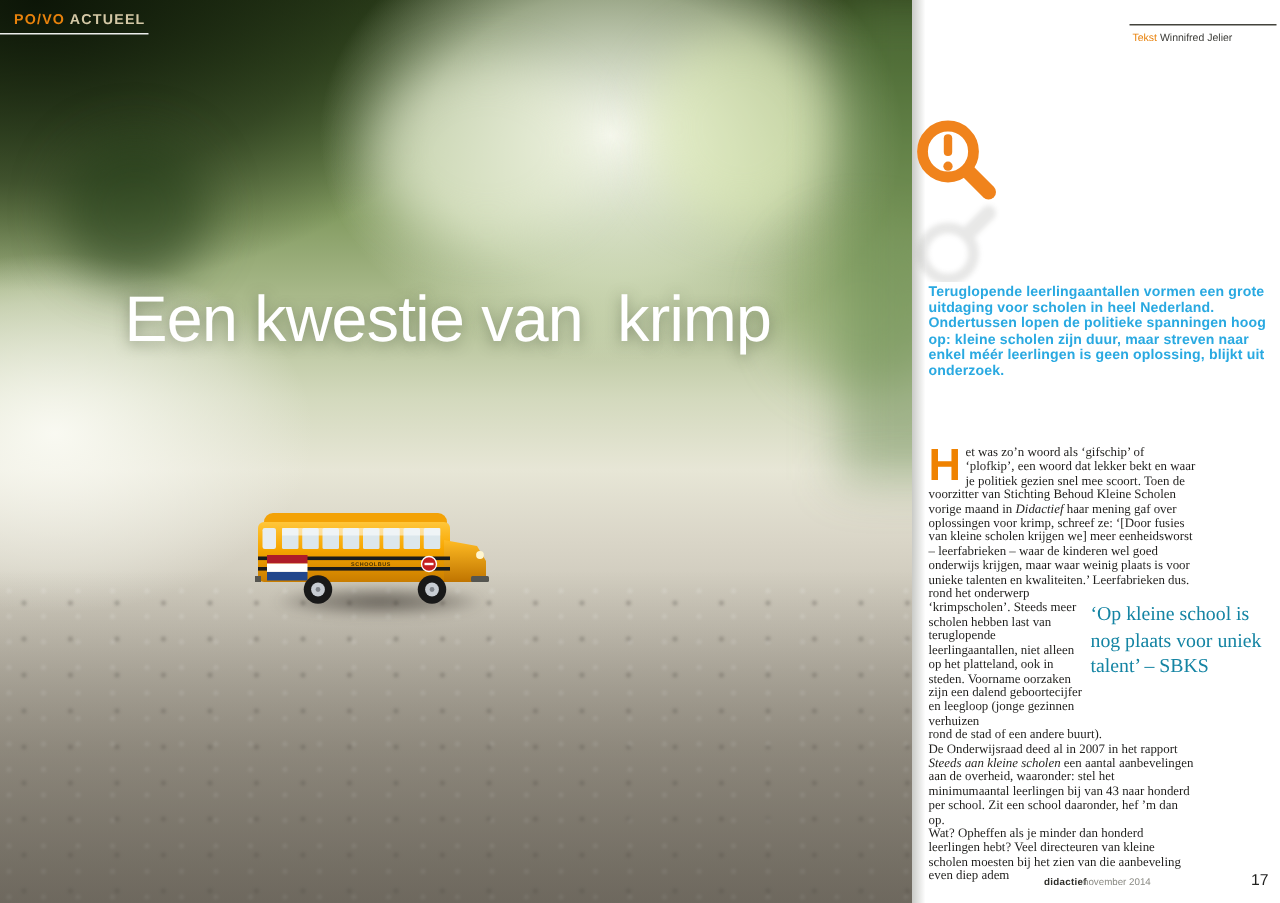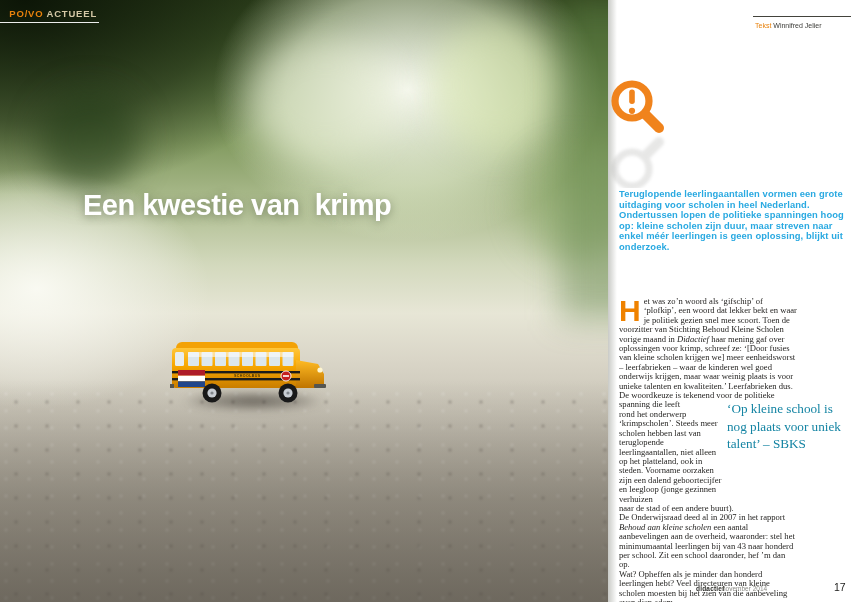--- a/index.html
+++ b/index.html
@@ -34,21 +34,21 @@
     background:linear-gradient(180deg, rgba(120,115,104,0) 0%, rgba(104,99,89,0.35) 45%, rgba(88,83,74,0.6) 100%); }
   .bus-shadow { position:absolute; left:158px; top:388px; width:190px; height:26px; filter:blur(4px);
     background:radial-gradient(ellipse 50% 50% at 50% 50%, rgba(35,30,25,0.6), rgba(35,30,25,0.25) 55%, transparent 75%); }
 
   .section-tag { position:absolute; left:0; top:8px; width:99px; text-align:right;
     border-bottom:1.5px solid rgba(255,255,255,0.92); padding:0 2px 3px 0;
     font-size:9.5px; font-weight:bold; letter-spacing:0.8px; white-space:nowrap; }
   .tag-primary { color:#e8820c; }
   .tag-secondary { color:#d4c8a6; }
 
-  .headline { position:absolute; left:83px; top:189px; font-size:29px; font-weight:bold; color:#ffffff;
+  .headline { position:absolute; left:83px; top:189px; font-size:43px; font-weight:normal; color:#ffffff;
     letter-spacing:-0.5px; white-space:pre; text-shadow:0 2px 9px rgba(70,82,58,0.5); }
 
   .bus-svg { position:absolute; left:168px; top:340px; }
 
   
   .page-right { position:absolute; left:608px; top:0; width:219px; height:602px; background:#ffffff;padding-left:19px; }
   .gutter { position:absolute; left:0; top:0; width:9px; height:602px;
     background:linear-gradient(90deg, rgba(40,45,30,0.25), rgba(40,45,30,0.0)); }
   .top-rule { position:absolute; left:145px; top:16px; width:98px; height:1px; background:#43433c; }
   .byline { position:absolute; left:147px; top:22px; font-size:7px; color:#3c3c38; }
@@ -175,24 +175,23 @@
       <g transform="translate(0,118) scale(1,-1)" opacity="0.17" filter="url(#bf)">
         <circle cx="23" cy="25" r="17" fill="none" stroke="#777772" stroke-width="7.2"></circle>
         <line x1="36.5" y1="38.5" x2="50" y2="52" stroke="#777772" stroke-width="10" stroke-linecap="round"></line>
       </g>
     </svg>
 
     <p class="lede">Teruglopende leerlingaantallen vormen een grote uitdaging voor scholen in heel Nederland. Ondertussen lopen de politieke spanningen hoog op: kleine scholen zijn duur, maar streven naar enkel méér leerlingen is geen oplossing, blijkt uit onderzoek.</p>
 
     <div class="bodycol">
       <p><span class="dropcap">H</span><span>et was zo’n woord als ‘gifschip’ of ‘plofkip’, een woord dat lekker bekt en waar je politiek gezien snel mee scoort. Toen de voorzitter van Stichting Behoud Kleine Scholen vorige maand in </span><i>Didactief</i><span> haar mening gaf over oplossingen voor krimp, schreef ze: ‘[Door fusies van kleine scholen krijgen we] meer eenheidsworst – leerfabrieken – waar de kinderen wel goed onderwijs krijgen, maar waar weinig plaats is voor unieke talenten en kwaliteiten.’ Leerfabrieken dus.</span></p>
-      <p>De woordkeuze is tekenend voor de politieke spanning die leeft</p>
       <p class="narrow">rond het onderwerp ‘krimpscholen’. Steeds meer scholen hebben last van teruglopende leerlingaantallen, niet alleen op het platteland, ook in steden. Voorname oorzaken zijn een dalend geboortecijfer en leegloop (jonge gezinnen verhuizen</p>
-      <p>naar de stad of een andere buurt).</p>
-      <p><span>De Onderwijsraad deed al in 2007 in het rapport </span><i>Behoud aan kleine scholen</i><span> een aantal aanbevelingen aan de overheid, waaronder: stel het minimumaantal leerlingen bij van 43 naar honderd per school. Zit een school daaronder, hef ’m dan op.</span></p>
+      <p>rond de stad of een andere buurt).</p>
+      <p><span>De Onderwijsraad deed al in 2007 in het rapport </span><i>Steeds aan kleine scholen</i><span> een aantal aanbevelingen aan de overheid, waaronder: stel het minimumaantal leerlingen bij van 43 naar honderd per school. Zit een school daaronder, hef ’m dan op.</span></p>
       <p>Wat? Opheffen als je minder dan honderd leerlingen hebt? Veel directeuren van kleine scholen moesten bij het zien van die aanbeveling even diep adem</p>
     </div>
 
     <div class="pull-quote">‘Op kleine school is nog plaats voor uniek talent’ – SBKS</div>
 
     <div class="footer">
       <span class="mag">didactief</span>
       <span class="date">november 2014</span>
       <span class="pagenum">17</span>
     </div>

